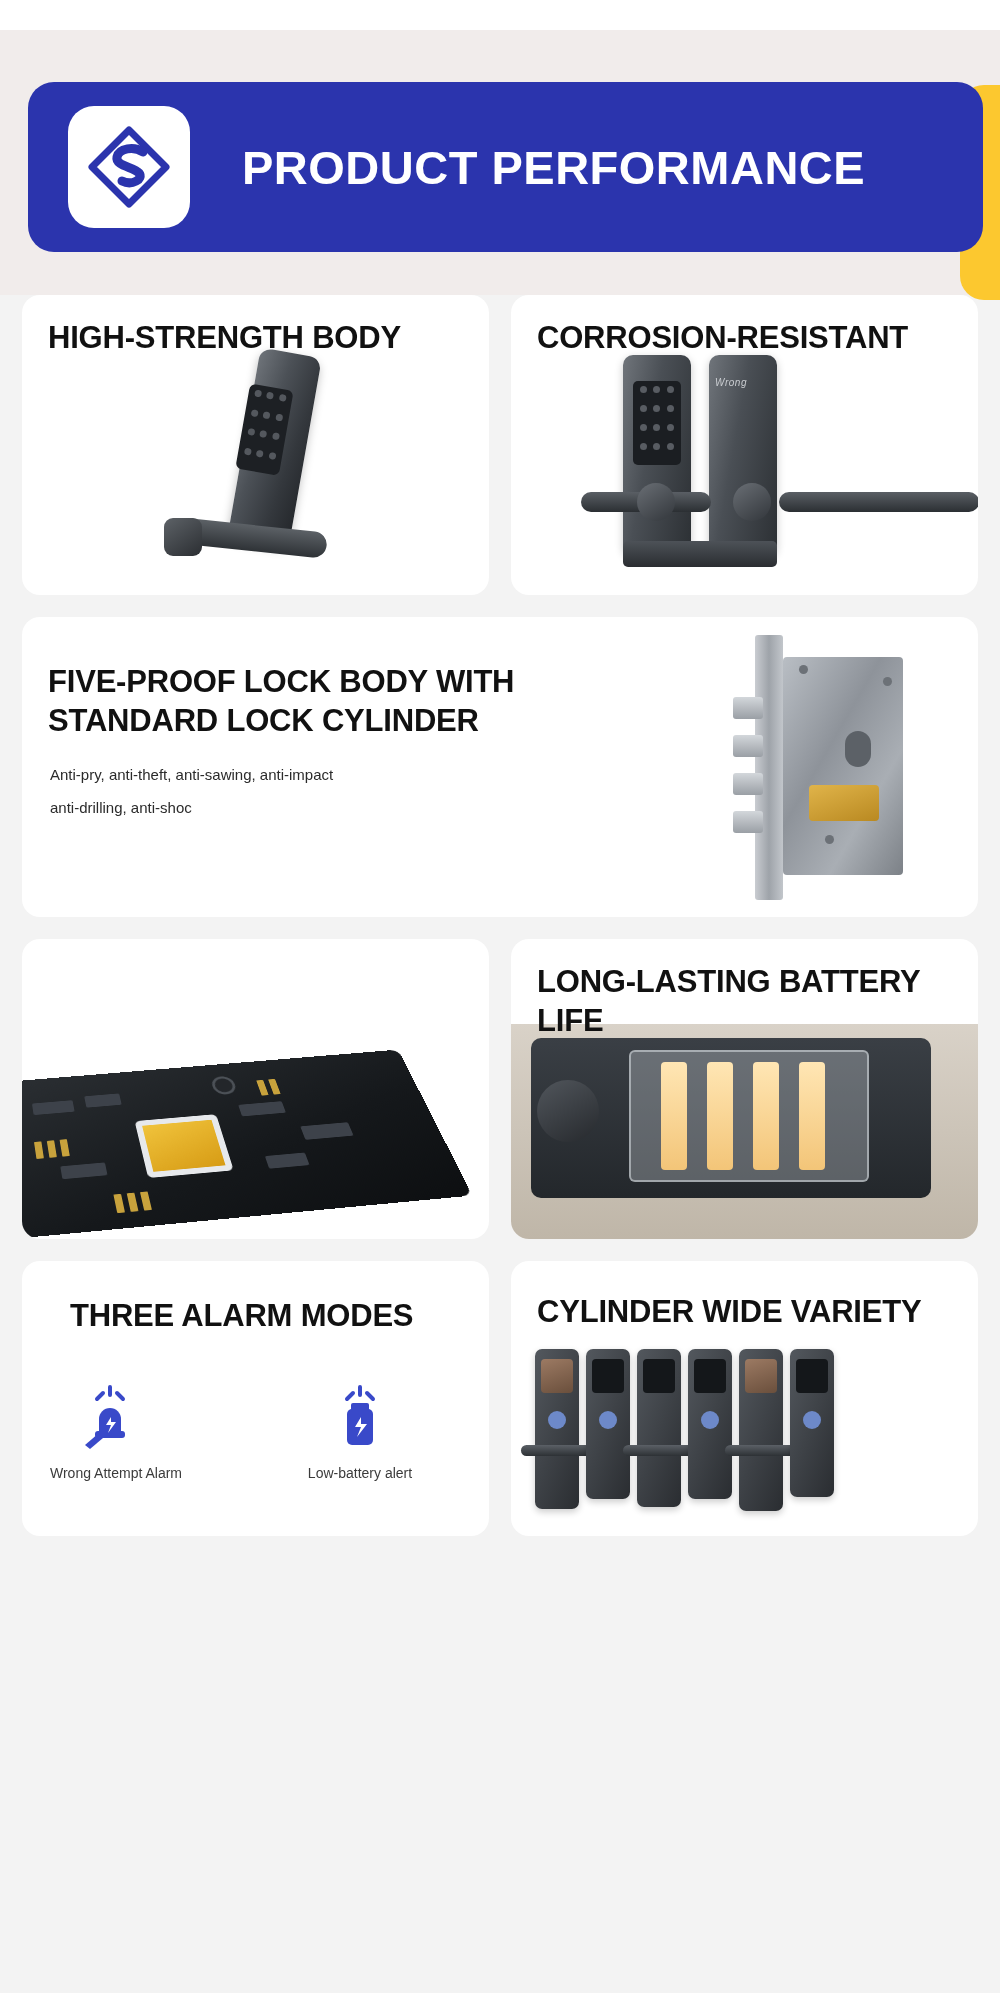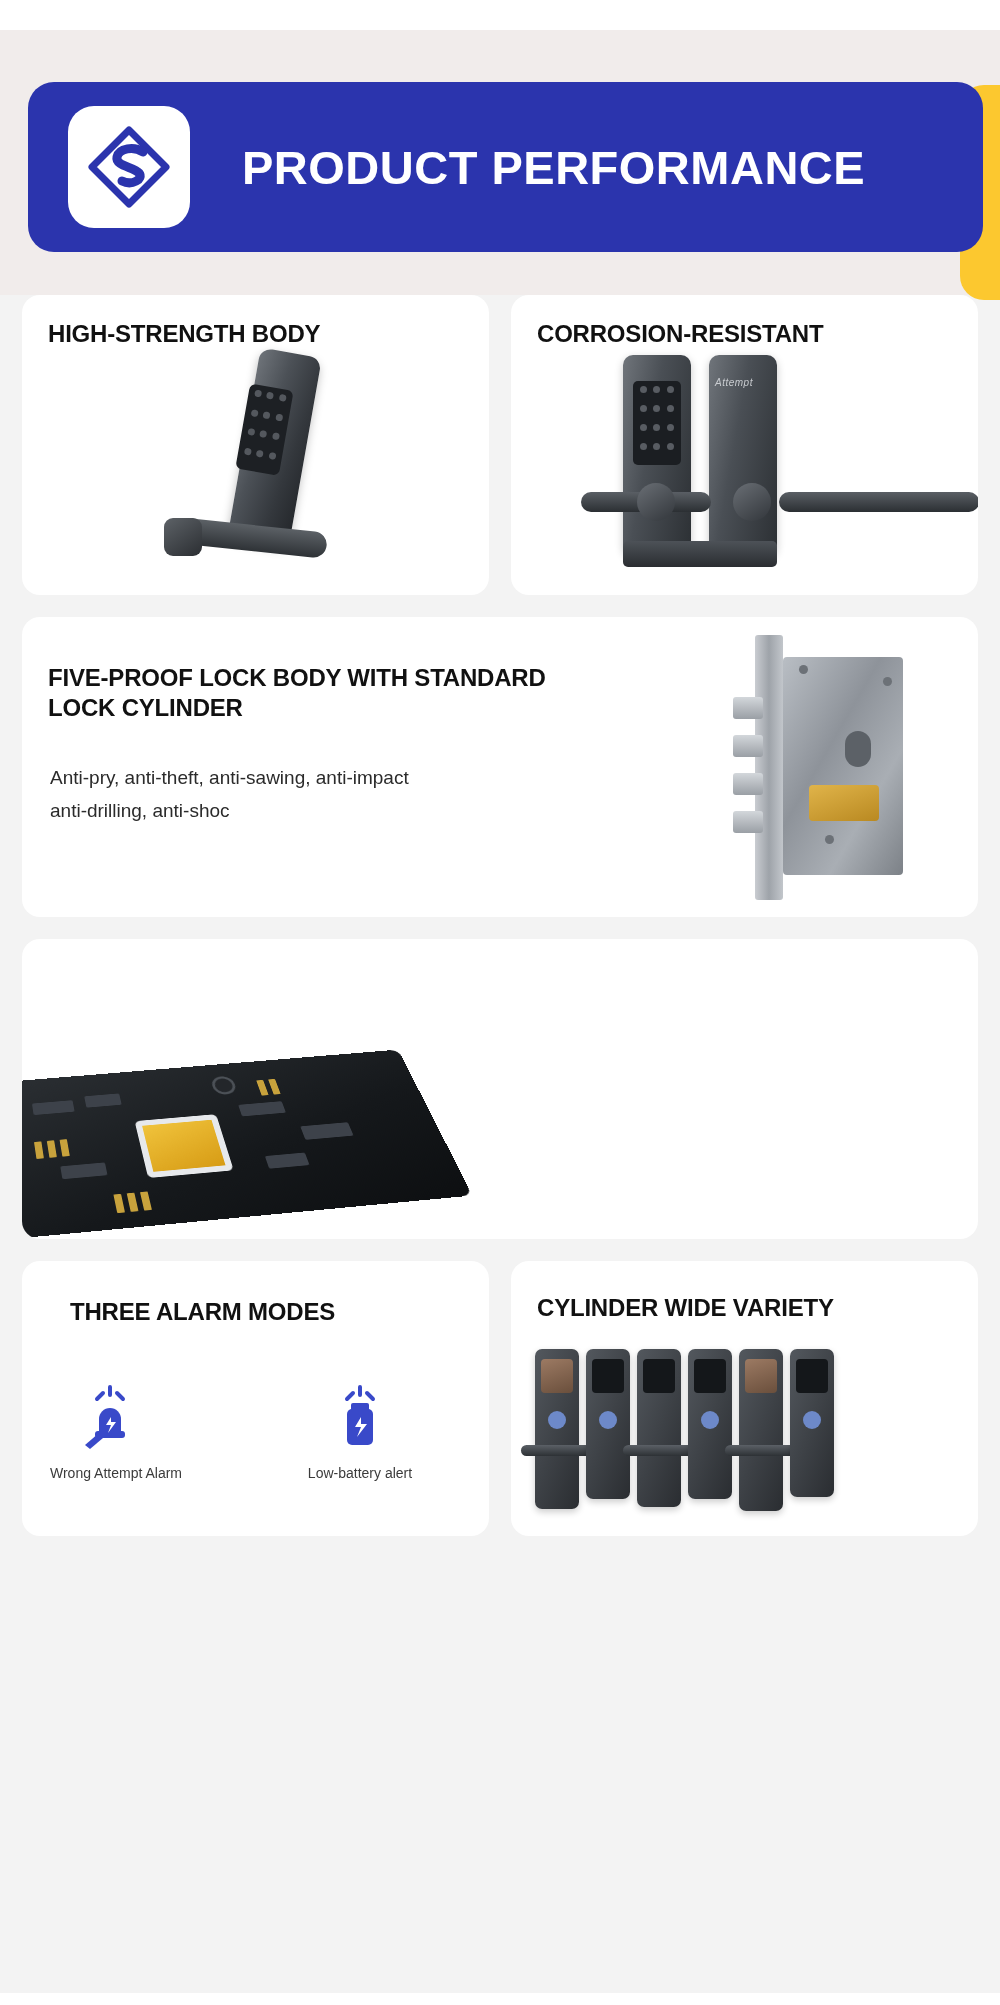--- a/index.html
+++ b/index.html
@@ -73,31 +73,31 @@
     margin-bottom: 22px;
   }
   .card {
     background: #ffffff;
     border-radius: 18px;
     position: relative;
     overflow: hidden;
     flex: 1;
   }
   .card-title {
-    font-size: 24px;
+    font-size: 31px;
     font-weight: bold;
     color: #111111;
     letter-spacing: -0.2px;
     line-height: 1.25;
     position: absolute;
     left: 26px; top: 24px;
     z-index: 3;
   }
   .card-sub {
-    font-size: 19px;
+    font-size: 15px;
     color: #2b2b2b;
     line-height: 1.7;
     position: absolute;
     left: 28px; top: 140px;
     z-index: 3;
   }
 
   
   .r1 .card { height: 300px; }
 
@@ -448,21 +448,21 @@
               <i></i>
               <i></i>
               <i></i>
               <i></i>
               <i></i>
               <i></i>
               <i></i>
               <i></i>
               <i></i>
             </div>
-          <div class="brand">Attempt</div>
+          <div class="brand">Wrong</div>
           <div class="bar b1"></div>
           <div class="bar b2"></div>
           <div class="disc d1"></div>
           <div class="disc d2"></div>
           <div class="base"></div>
         </div>
       </div>
 
     </div>
 
@@ -503,20 +503,32 @@
           <div class="gold" style="left:50px;top:86px;width:8px;height:22px;"></div>
           <div class="gold" style="left:64px;top:86px;width:8px;height:22px;"></div>
           <div class="gold" style="left:110px;top:160px;width:8px;height:22px;"></div>
           <div class="gold" style="left:124px;top:160px;width:8px;height:22px;"></div>
           <div class="gold" style="left:138px;top:160px;width:8px;height:22px;"></div>
           <div class="gold" style="left:300px;top:28px;width:8px;height:22px;"></div>
           <div class="gold" style="left:314px;top:28px;width:8px;height:22px;"></div>
         </div>
       </div>
 
+      <div class="card">
+        <div class="card-title">LONG-LASTING BATTERY LIFE</div>
+        <div class="battery">
+          <div class="body"></div>
+          <div class="window"></div>
+          <div class="cell" style="left:150px;"></div>
+          <div class="cell" style="left:196px;"></div>
+          <div class="cell" style="left:242px;"></div>
+          <div class="cell" style="left:288px;"></div>
+          <div class="knob2"></div>
+        </div>
+      </div>
 
     </div>
 
     <div class="row r4">
 
       <div class="card">
         <div class="card-title" style="top:36px;left:28px;margin-left:20px;">THREE ALARM MODES</div>
         <div class="alarms">
 
           <div class="alarm">

